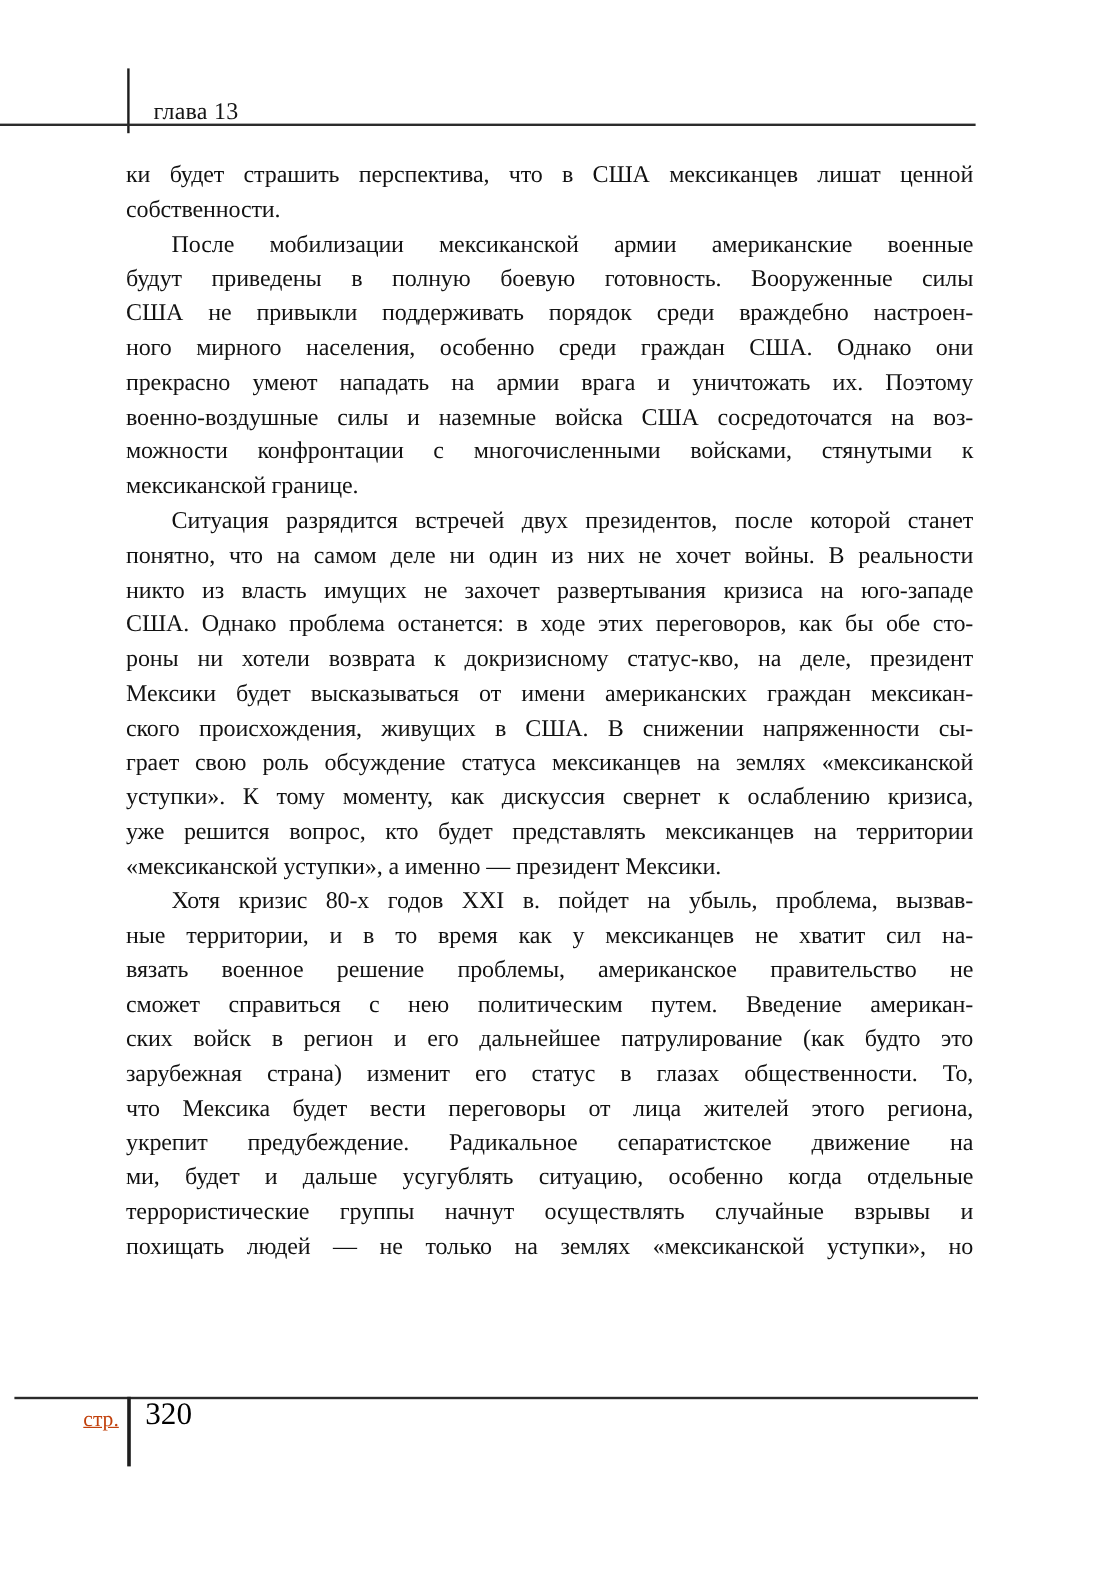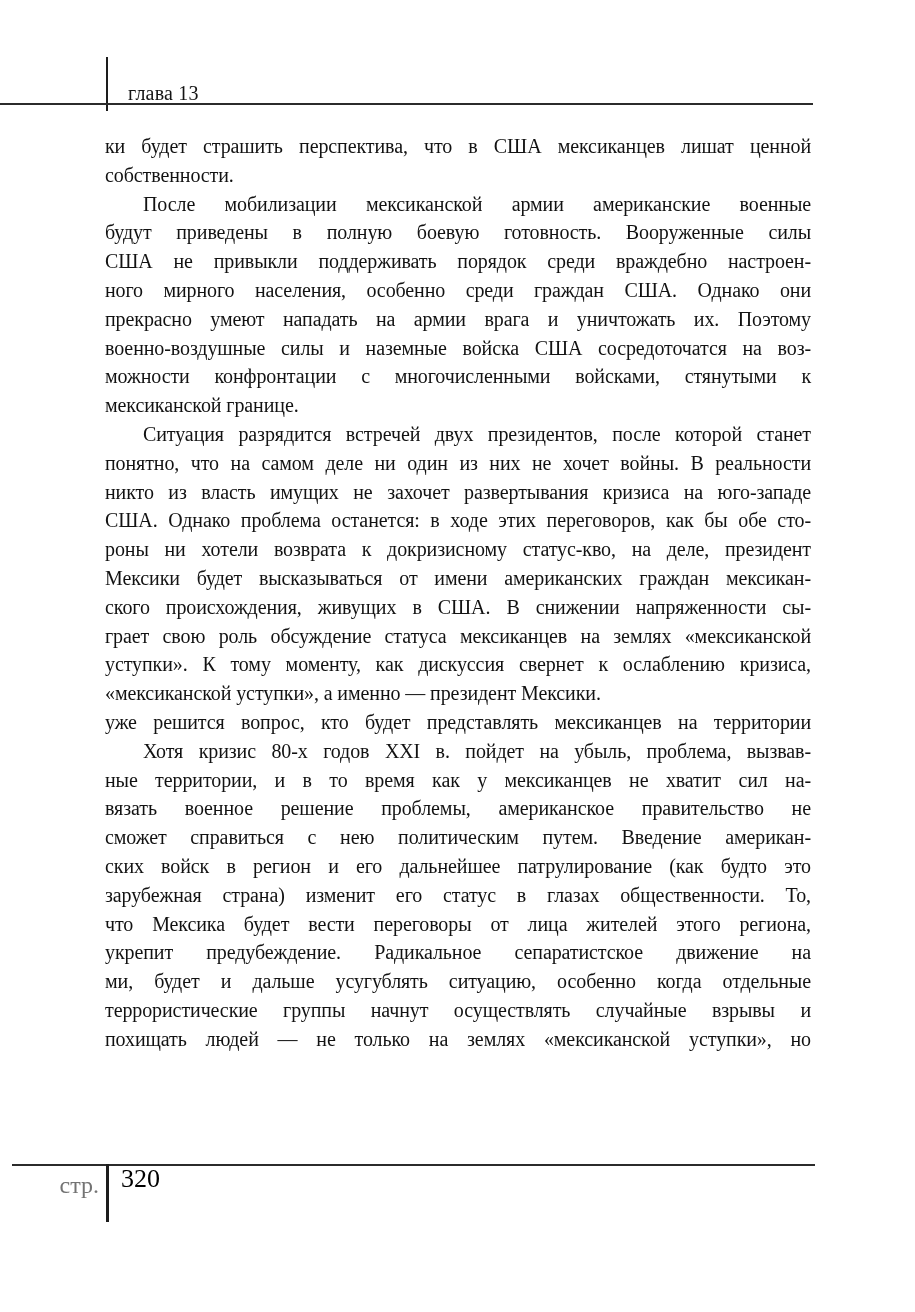--- a/index.html
+++ b/index.html
@@ -62,22 +62,23 @@
     position: absolute;
     left: 106px; top: 1164px;
     width: 3px; height: 58px;
     background: #1d1d1d;
   }
   .page-label {
     position: absolute;
     left: 40px; top: 1172px;
     width: 59px;
     text-align: right;
-    font-size: 24px;
-    color: #737373;
+    font-size: 18px;
+    color: #c2410c;
+    text-decoration: underline;
   }
   .page-number {
     position: absolute;
     left: 121px; top: 1164px;
     font-size: 26px;
     color: #000000;
   }
 </style>
 </head>
 <body>
@@ -104,22 +105,22 @@
 
     <div class="ln first">Ситуация разрядится встречей двух президентов, после которой станет</div>
     <div class="ln">понятно, что на самом деле ни один из них не хочет войны. В реальности</div>
     <div class="ln">никто из власть имущих не захочет развертывания кризиса на юго-западе</div>
     <div class="ln">США. Однако проблема останется: в ходе этих переговоров, как бы обе сто-</div>
     <div class="ln">роны ни хотели возврата к докризисному статус-кво, на деле, президент</div>
     <div class="ln">Мексики будет высказываться от имени американских граждан мексикан-</div>
     <div class="ln">ского происхождения, живущих в США. В снижении напряженности сы-</div>
     <div class="ln">грает свою роль обсуждение статуса мексиканцев на землях «мексиканской</div>
     <div class="ln">уступки». К тому моменту, как дискуссия свернет к ослаблению кризиса,</div>
+    <div class="ln">уже решится вопрос, кто будет представлять мексиканцев на территории</div>
     <div class="ln last">«мексиканской уступки», а именно — президент Мексики.</div>
-    <div class="ln">уже решится вопрос, кто будет представлять мексиканцев на территории</div>
 
     <div class="ln first">Хотя кризис 80-х годов XXI в. пойдет на убыль, проблема, вызвав-</div>
     <div class="ln">ные территории, и в то время как у мексиканцев не хватит сил на-</div>
     <div class="ln">вязать военное решение проблемы, американское правительство не</div>
     <div class="ln">сможет справиться с нею политическим путем. Введение американ-</div>
     <div class="ln">ских войск в регион и его дальнейшее патрулирование (как будто это</div>
     <div class="ln">зарубежная страна) изменит его статус в глазах общественности. То,</div>
     <div class="ln">что Мексика будет вести переговоры от лица жителей этого региона,</div>
     <div class="ln">укрепит предубеждение. Радикальное сепаратистское движение на</div>
     <div class="ln">ми, будет и дальше усугублять ситуацию, особенно когда отдельные</div>

